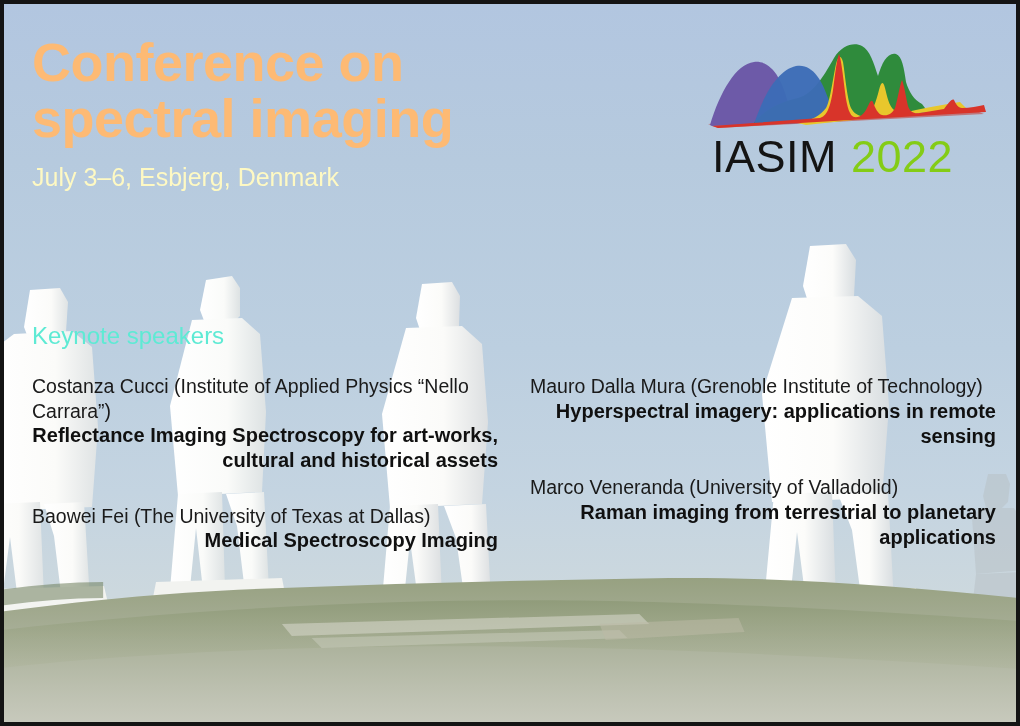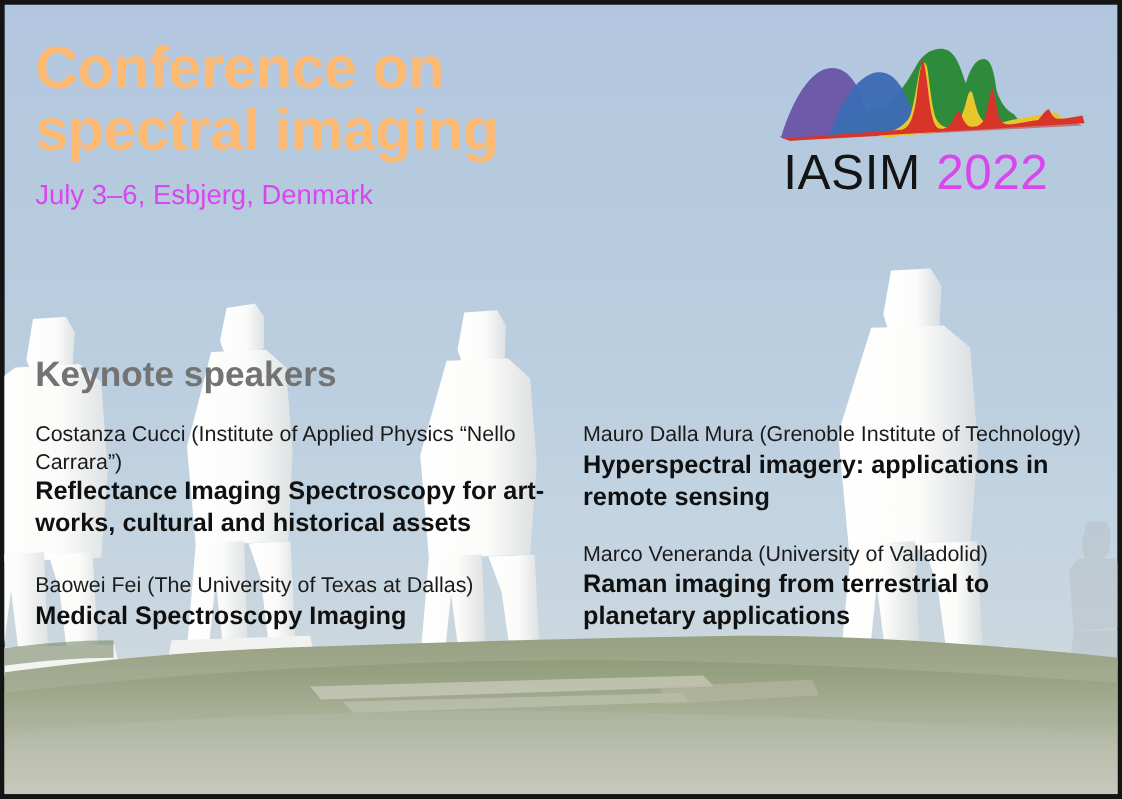--- a/index.html
+++ b/index.html
@@ -63,80 +63,81 @@
     margin-top: 2px;
     font-size: 45px;
     font-weight: 400;
     letter-spacing: 0.5px;
     line-height: 1;
     white-space: nowrap;
     text-align: left;
     padding-left: 10px;
   }
   .logo-text .iasim { color: #141414; }
-  .logo-text .year { color: #d946ef; margin-left: 14px; }
+  .logo-text .year { color: #84cc16; margin-left: 14px; }
 
   
   .headline {
     position: absolute;
     left: 28px;
     top: 30px;
     width: 640px;
   }
   .title {
     font-size: 54px;
     font-weight: bold;
     line-height: 1.04;
     color: #fdba74;
     letter-spacing: -0.5px;
     margin: 0;
     white-space: pre-line;
   }
   .subline {
     margin-top: 16px;
     font-size: 25px;
-    color: #d946ef;
+    color: #fef9c3;
     line-height: 1.2;
   }
   .subline2 {
     margin-top: 18px;
     font-size: 25px;
     color: #1a1a1a;
     line-height: 1.2;
   }
 
   
   .keynote {
     position: absolute;
     left: 28px;
     top: 318px;
     width: 964px;
   }
   .keynote-heading {
-    font-size: 32px;
-    font-weight: bold;
-    color: #737373;
+    font-size: 24px;
+    font-weight: normal;
+    color: #5eead4;
     margin: 0 0 24px 0;
   }
   .cols {
     display: flex;
     gap: 32px;
   }
   .col { width: 480px; }
   .speaker { margin-bottom: 30px; }
   .speaker .affil {
     font-size: 19.5px;
     color: #1a1a1a;
     line-height: 1.26;
   }
   .speaker .talk {
-    font-size: 23px;
+    font-size: 20px;
     font-weight: bold;
     color: #101010;
     line-height: 1.26;
+    text-align: right;
   }
   .col-right .speaker:first-child { margin-bottom: 26px; }
 
   
   .url {
     position: absolute;
     left: 0; right: 0;
     bottom: 18px;
     text-align: center;
     font-size: 48px;

